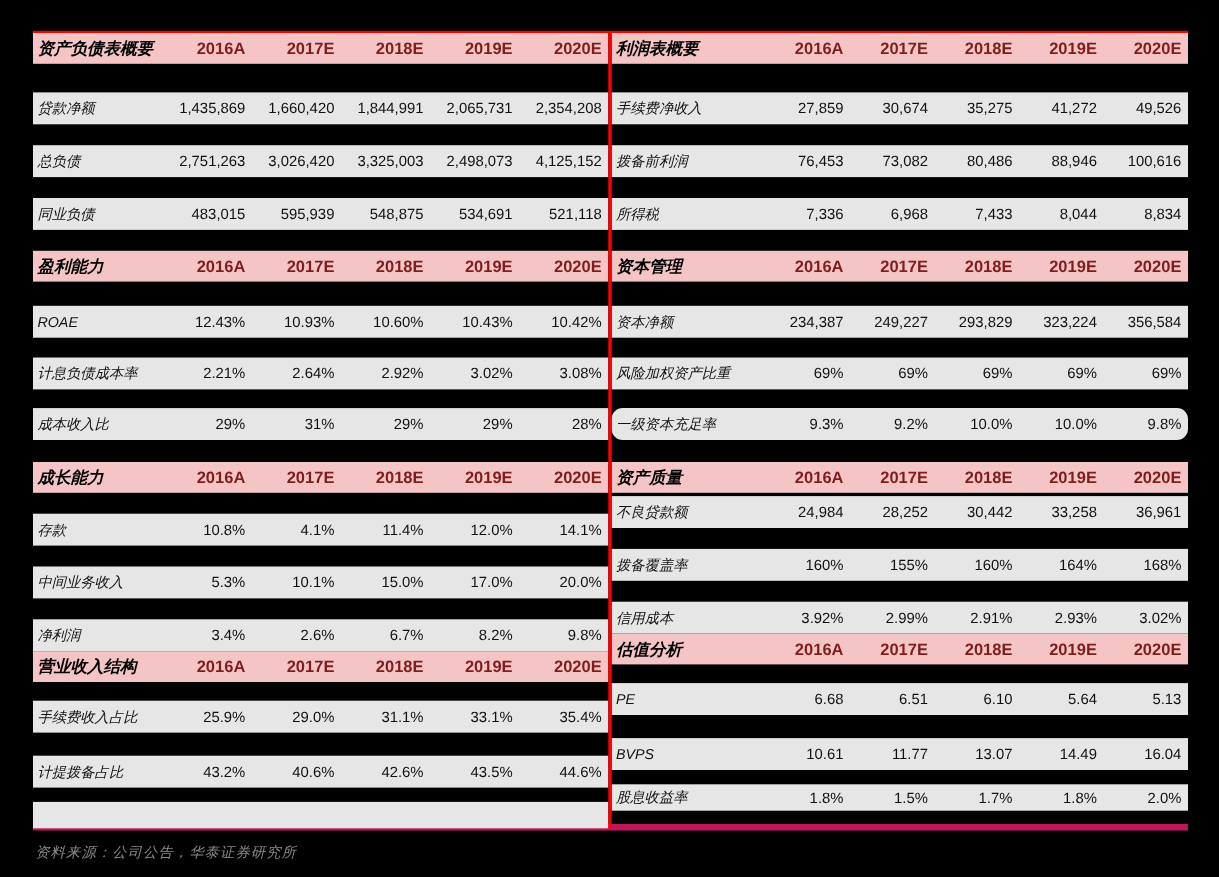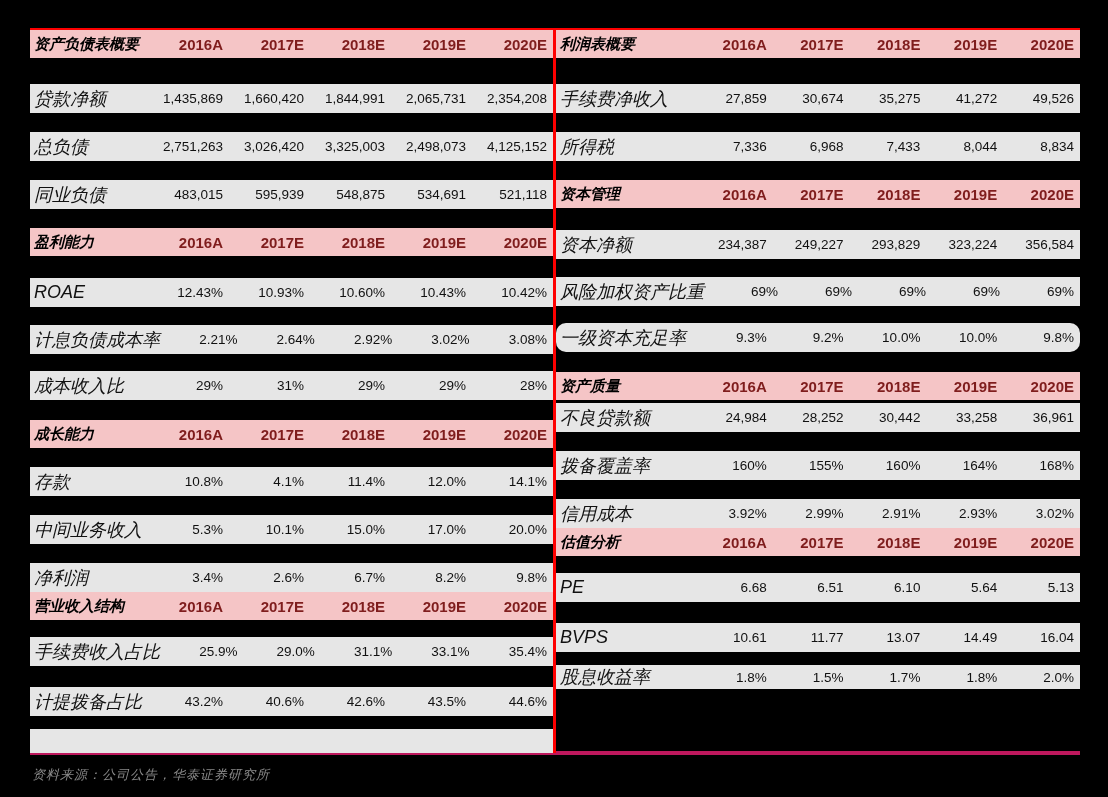--- a/index.html
+++ b/index.html
@@ -3,21 +3,21 @@
 <meta charset="utf-8">
 <style>
   html,body{margin:0;padding:0;}
   body{
     width:1108px;height:797px;background:#000;
     font-family:"Liberation Sans", sans-serif;position:relative;overflow:hidden;
   }
   .page{position:absolute;inset:0;width:1108px;height:797px;background:#000;}
   .table-area{
     position:absolute;left:30px;top:28px;width:1050px;height:727px;
-    box-sizing:border-box;border-top:2px solid #fe0000;border-bottom:4px solid #be185d;
+    box-sizing:border-box;border-top:2px solid #fe0000;border-bottom:6px solid #be185d;
   }
   .divider{position:absolute;left:523px;top:0;width:3px;height:723px;background:#fe0000;z-index:5;}
   .half{position:absolute;top:0;}
   .half.left{left:0;width:523px;}
   .half.right{left:526px;width:524px;}
 
   .sec-header{
     height:28px;background:#f5c5c6;display:flex;align-items:center;
     padding:0 6px 0 4px;box-sizing:border-box;
   }
@@ -25,21 +25,21 @@
     flex:0 0 108px;font-weight:bold;font-style:italic;font-size:15px;color:#000;
     white-space:nowrap;overflow:visible;
   }
   .year{flex:1;text-align:right;font-weight:bold;font-style:normal;font-size:15px;color:#7f1d1d;}
 
   .data-row{
     height:29px;background:#e6e6e6;display:flex;align-items:center;
     padding:0 6px 0 4px;box-sizing:border-box;
   }
   .data-row.short{height:24px;}
-  .row-label{flex:0 0 108px;font-style:italic;font-size:18px;color:#111;white-space:nowrap;}
+  .row-label{flex:0 0 108px;font-style:italic;font-size:13px;color:#111;white-space:nowrap;}
   .cell{flex:1;text-align:right;font-size:13.5px;color:#111;}
 
   .half.right .sec-title,.half.right .row-label{flex-basis:130px;font-style:italic;}
 
   .footer{
     position:absolute;left:32px;top:766px;font-size:13px;color:#8a8a8a;
     font-style:italic;letter-spacing:1px;
   }
 </style>
 </head>
@@ -188,20 +188,28 @@
         </div>
         <div class="data-row" style="margin-top: 26px;">
           <div class="row-label">手续费净收入</div>
           <div class="cell">27,859</div>
           <div class="cell">30,674</div>
           <div class="cell">35,275</div>
           <div class="cell">41,272</div>
           <div class="cell">49,526</div>
         </div>
         <div class="data-row" style="margin-top: 19px;">
+          <div class="row-label">拨备前利润</div>
+          <div class="cell">76,453</div>
+          <div class="cell">73,082</div>
+          <div class="cell">80,486</div>
+          <div class="cell">88,946</div>
+          <div class="cell">100,616</div>
+        </div>
+        <div class="data-row" style="margin-top: 19px;">
           <div class="row-label">所得税</div>
           <div class="cell">7,336</div>
           <div class="cell">6,968</div>
           <div class="cell">7,433</div>
           <div class="cell">8,044</div>
           <div class="cell">8,834</div>
         </div>
         <div class="sec-header" style="margin-top: 19px;">
           <div class="sec-title">资本管理</div>
           <div class="year">2016A</div>

